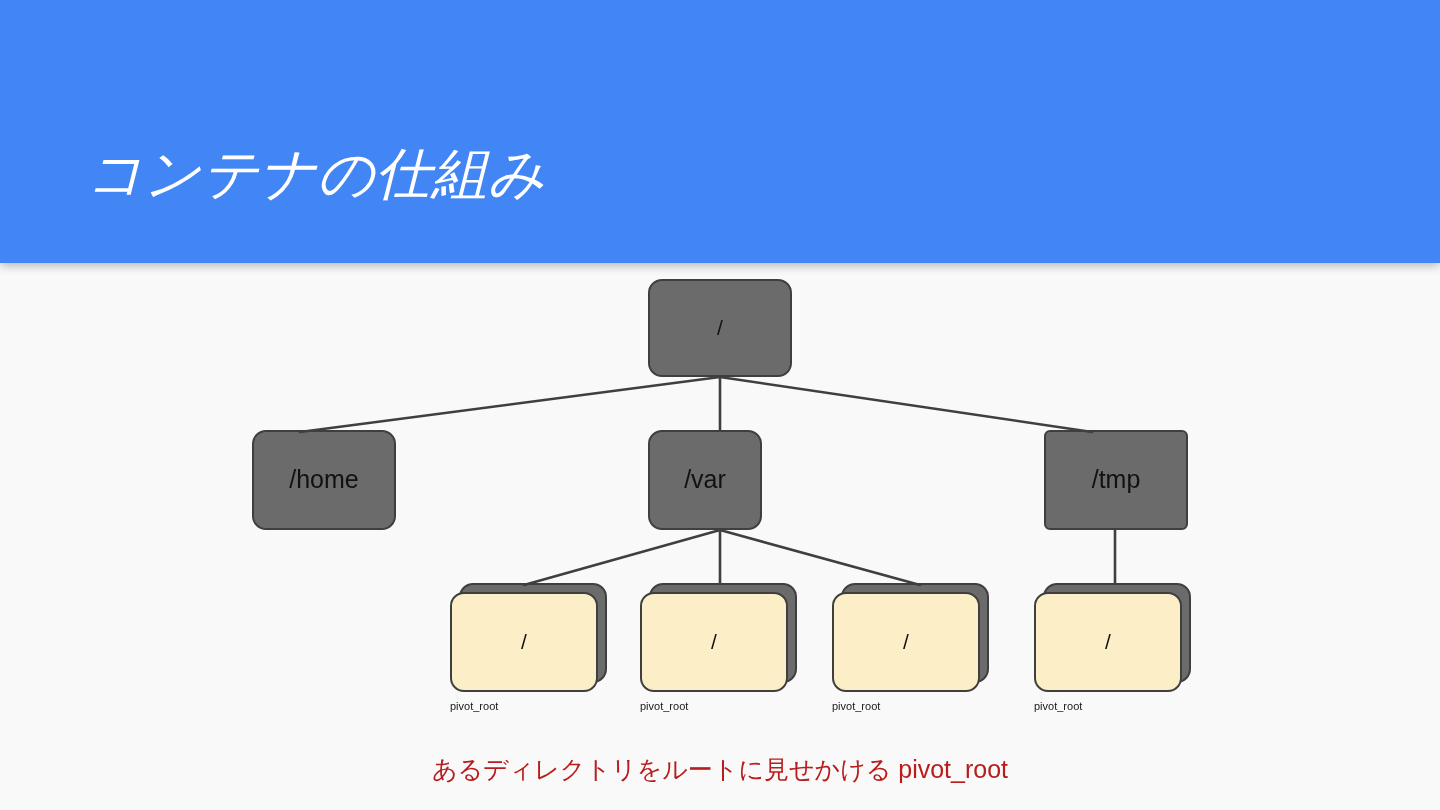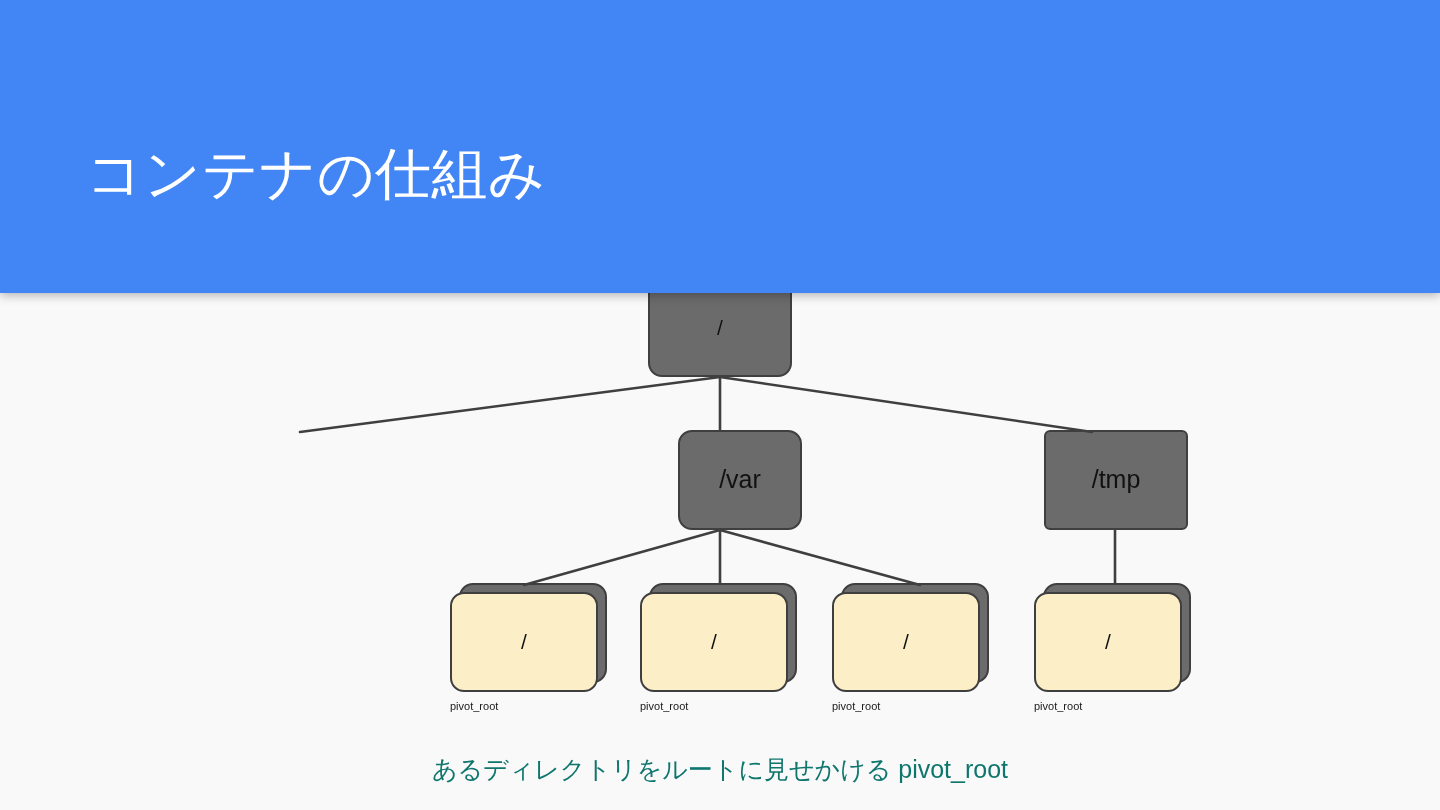--- a/index.html
+++ b/index.html
@@ -15,24 +15,25 @@
     overflow: hidden;
     font-family: "Liberation Sans", "DejaVu Sans", sans-serif;
   }
 
   
   #header-band {
     position: absolute;
     left: 0;
     top: 0;
     width: 1440px;
-    height: 293px;
+    height: 263px;
     background: #4285f4;
     box-shadow: 0 2px 10px rgba(0,0,0,0.30);
     z-index: 5;
+    font-style: italic;
   }
   #slide-title {
     position: absolute;
     left: 86px;
     top: 143px;
     font-size: 56px;
     line-height: 1.1;
     color: #ffffff;
     font-weight: 400;
     letter-spacing: 0.5px;
@@ -134,21 +135,21 @@
   }
 
   
   #bottom-caption {
     position: absolute;
     left: 0;
     right: 0;
     top: 757px;
     text-align: center;
     font-size: 25px;
-    color: #0f766e;
+    color: #b91c1c;
     z-index: 8;
     line-height: 1;
   }
 </style>
 </head>
 <body>
 
 <div id="slide">
 
   <div id="header-band">
@@ -166,22 +167,25 @@
       <line x1="1115" y1="530" x2="1115" y2="583"></line>
     </g>
   </svg>
 
   <div id="diagram">
 
     <div class="dir-node root" style="left:648px; top:279px; width:144px; height:98px;">
       <div class="node-label">/</div>
     </div>
 
-
-    <div class="dir-node" style="left:648px; top:430px; width:124px; height:100px;margin-left:30px;">
+    <div class="dir-node" style="left:252px; top:430px; width:144px; height:100px;">
+      <div class="node-label">/home</div>
+    </div>
+
+    <div class="dir-node" style="left:648px; top:430px; width:114px; height:100px;">
       <div class="node-label">/var</div>
     </div>
 
     <div class="dir-node" style="left:1044px; top:430px; width:144px; height:100px;border-radius:6px;">
       <div class="node-label">/tmp</div>
     </div>
 
     <div class="pivot-group" style="left:450px; top:583px; width:160px; height:140px;">
       <div class="pivot-back"></div>
       <div class="pivot-front">

